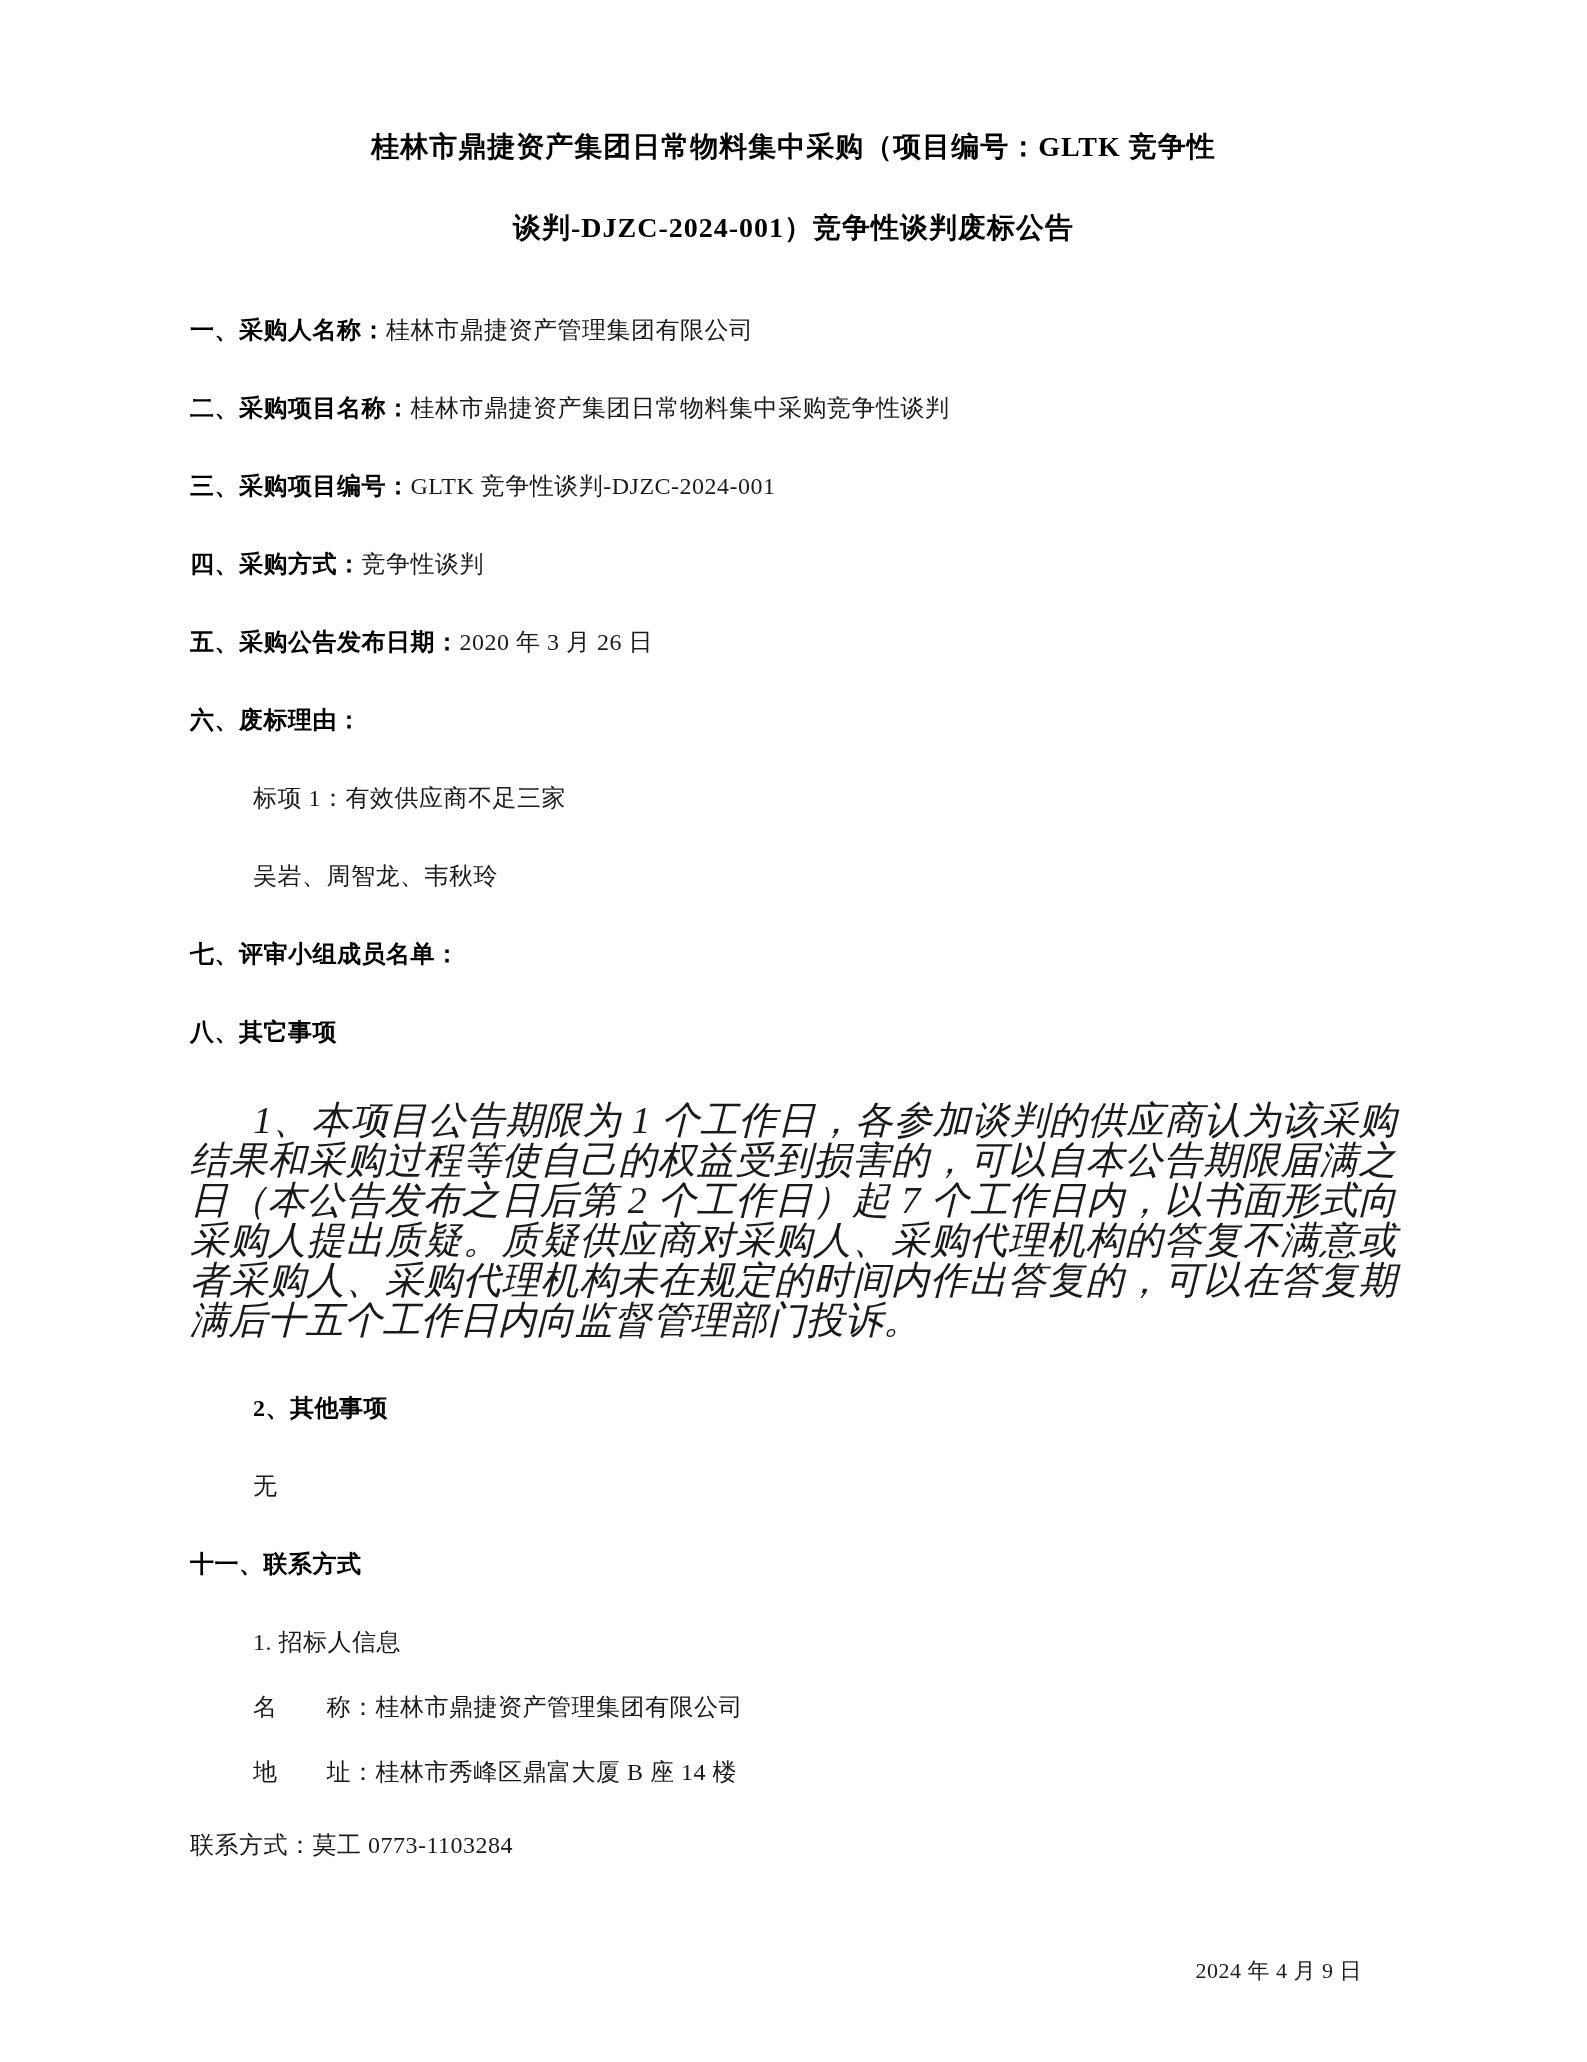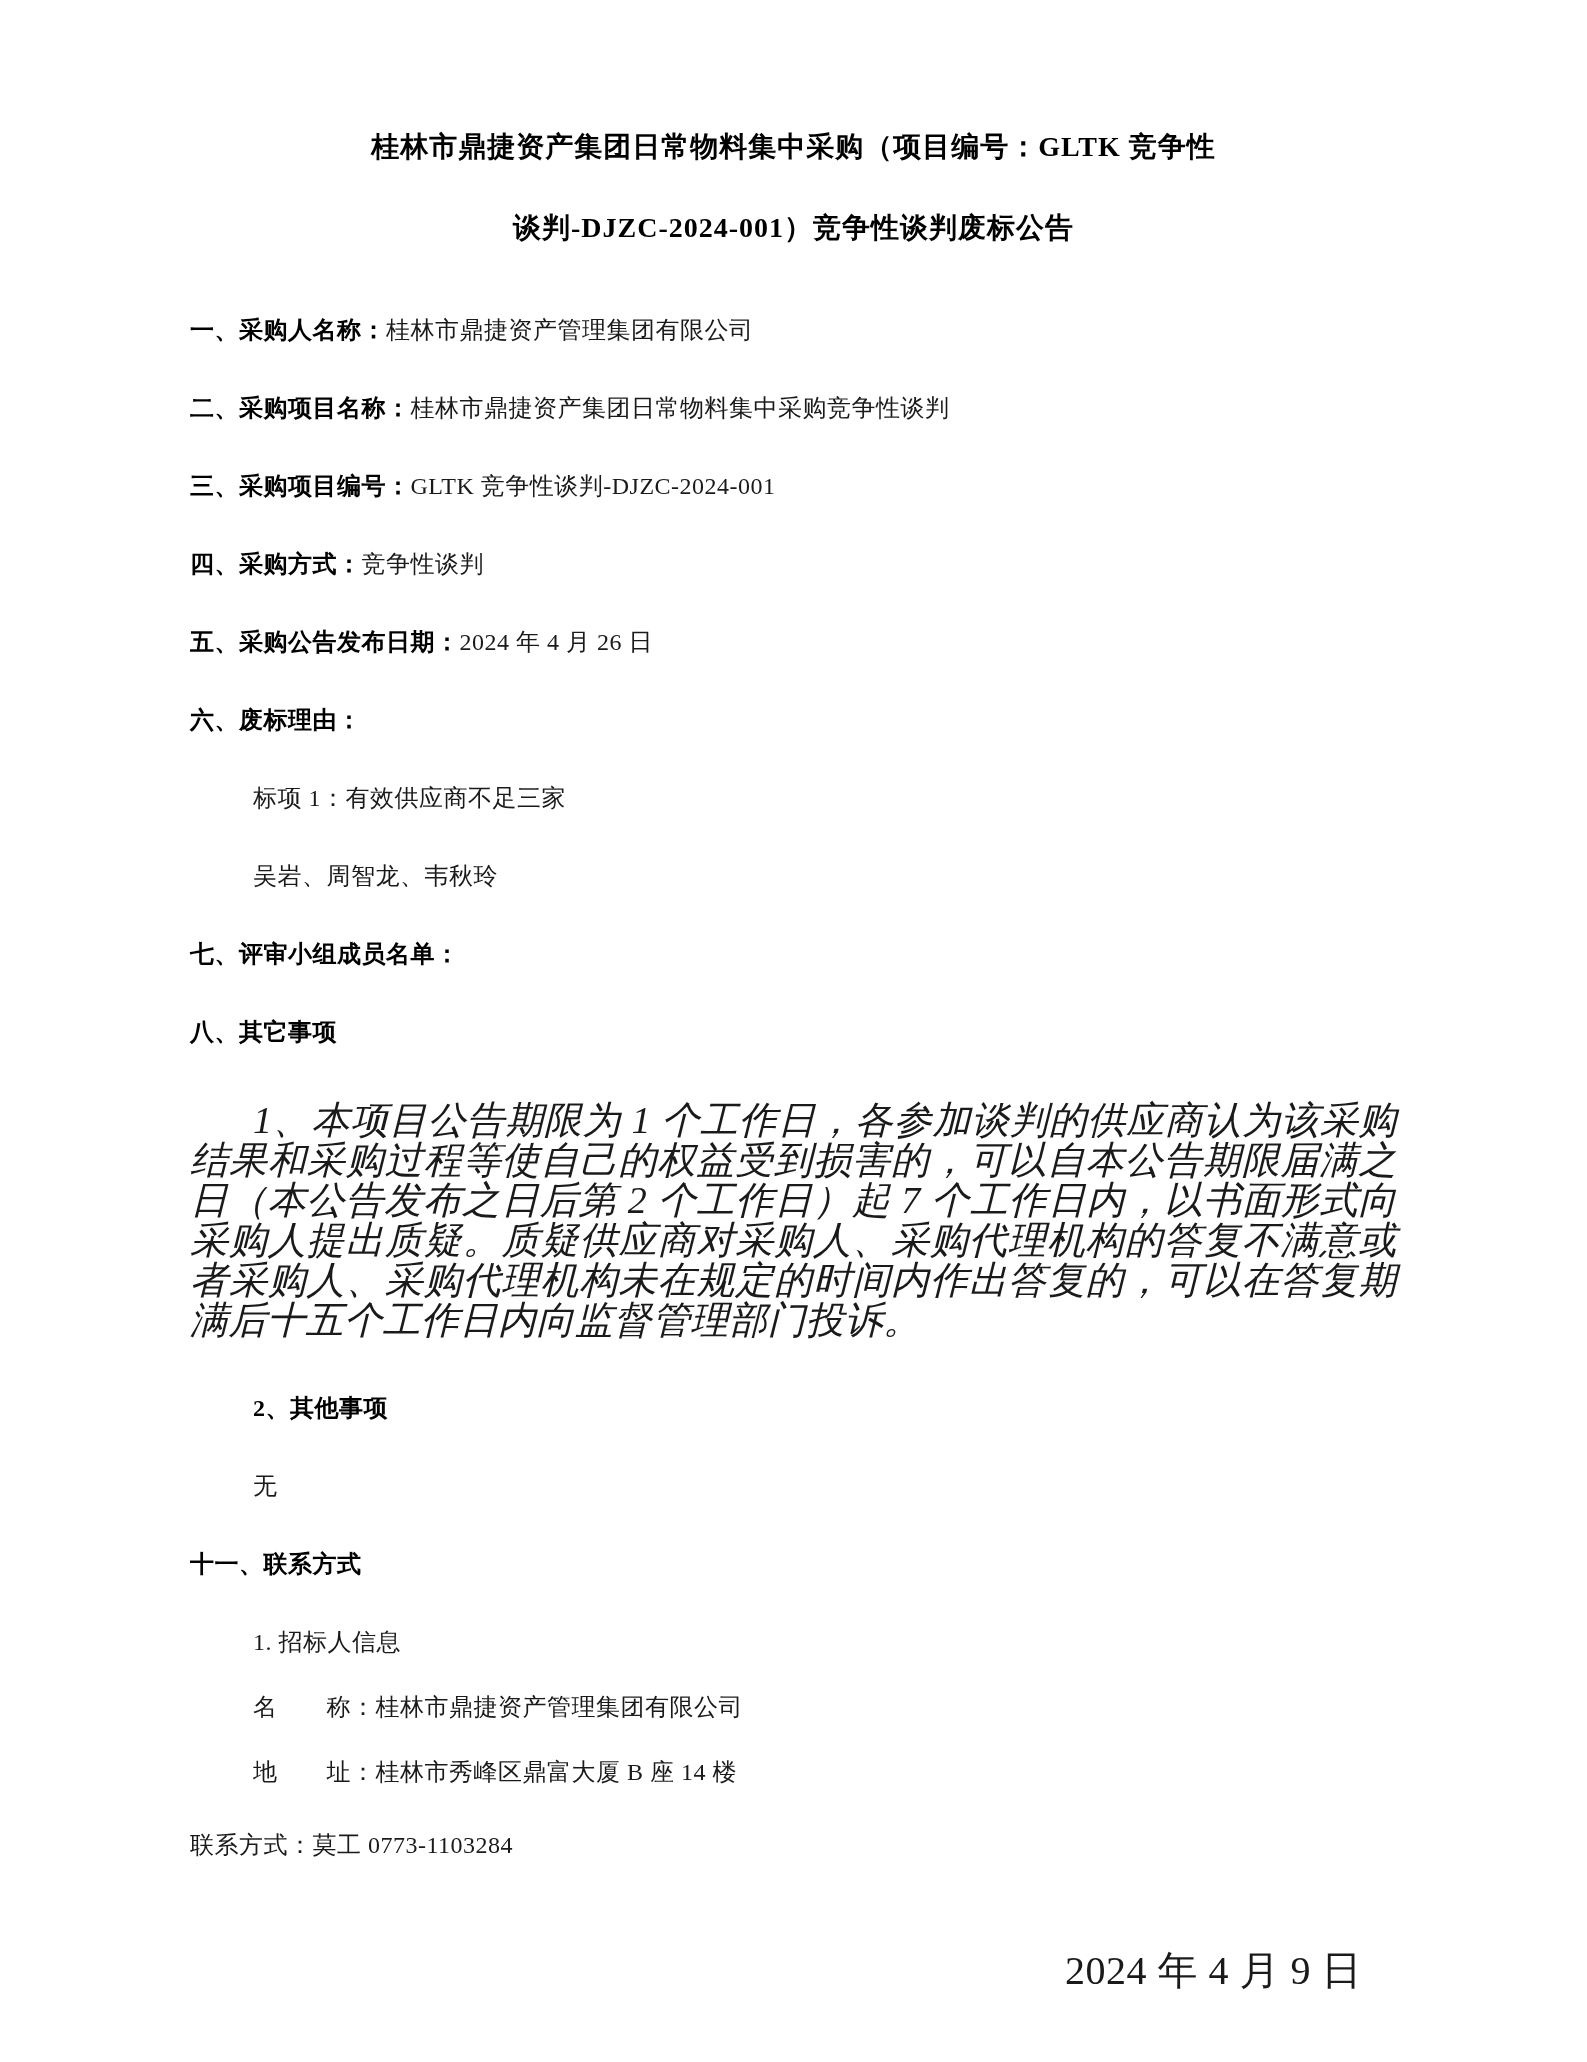--- a/index.html
+++ b/index.html
@@ -67,21 +67,21 @@
   .after-para {
     margin-top: 48px;
   }
   .tight {
     margin-bottom: 25px;
   }
   .tight2 {
     margin-bottom: 33px;
   }
   .doc-date {
-    font-size: 40px;
+    font-size: 22px;
     line-height: 40px;
     letter-spacing: 0.5px;
     margin-top: 86px;
     text-align: right;
     padding-right: 35px;
     color: #1a1a1a;
   }
 </style>
 </head>
 <body>
@@ -95,21 +95,21 @@
     </div>
 
     <div class="line first-item"><span class="lbl">一、采购人名称：</span><span class="val">桂林市鼎捷资产管理集团有限公司</span></div>
 
     <div class="line"><span class="lbl">二、采购项目名称：</span><span class="val">桂林市鼎捷资产集团日常物料集中采购竞争性谈判</span></div>
 
     <div class="line"><span class="lbl">三、采购项目编号：</span><span class="val">GLTK 竞争性谈判-DJZC-2024-001</span></div>
 
     <div class="line"><span class="lbl">四、采购方式：</span><span class="val">竞争性谈判</span></div>
 
-    <div class="line"><span class="lbl">五、采购公告发布日期：</span><span class="val">2024 年 4 月 26 日</span></div>
+    <div class="line"><span class="lbl">五、采购公告发布日期：</span><span class="val">2020 年 3 月 26 日</span></div>
 
     <div class="line bold">六、废标理由：</div>
 
     <div class="line val indent">标项 1：有效供应商不足三家</div>
 
     <div class="line val indent">吴岩、周智龙、韦秋玲</div>
 
     <div class="line bold">七、评审小组成员名单：</div>
 
     <div class="line bold">八、其它事项</div>

